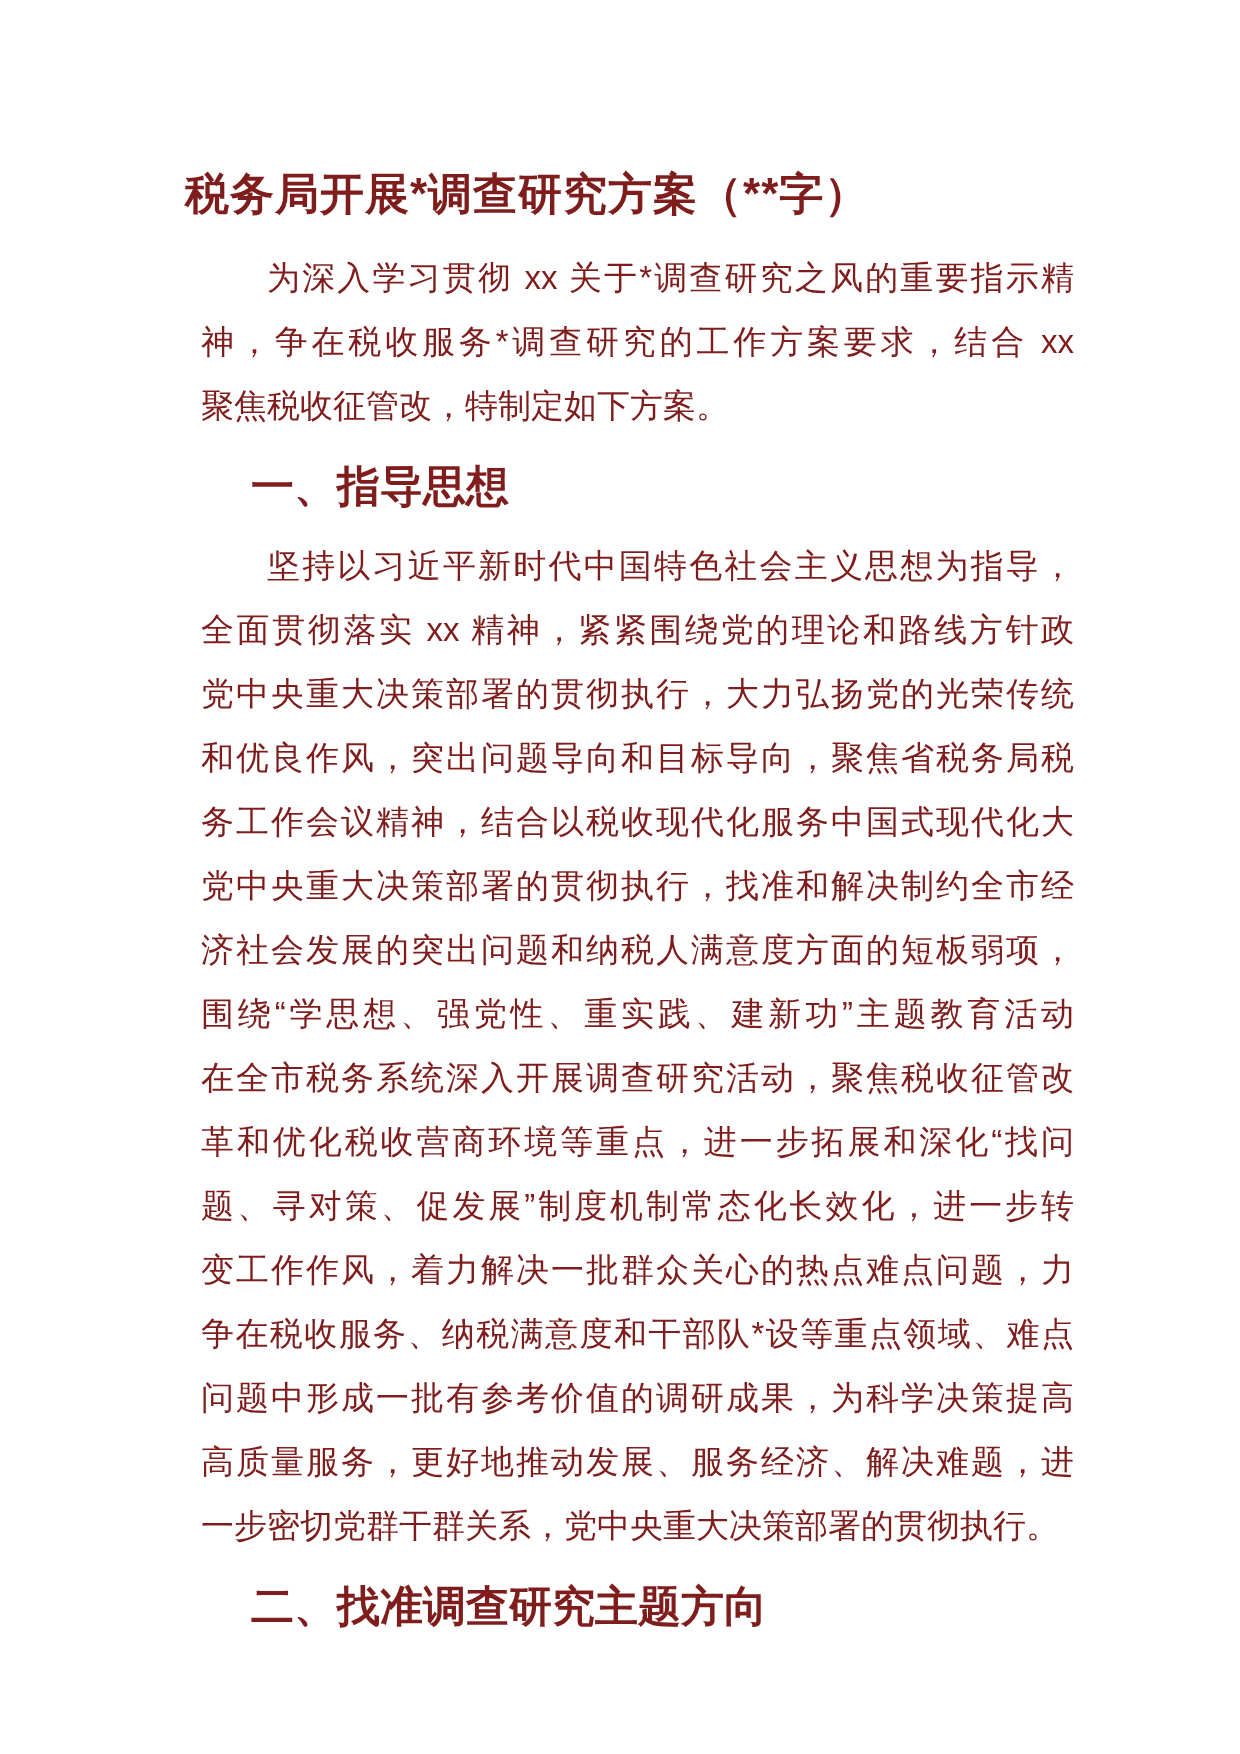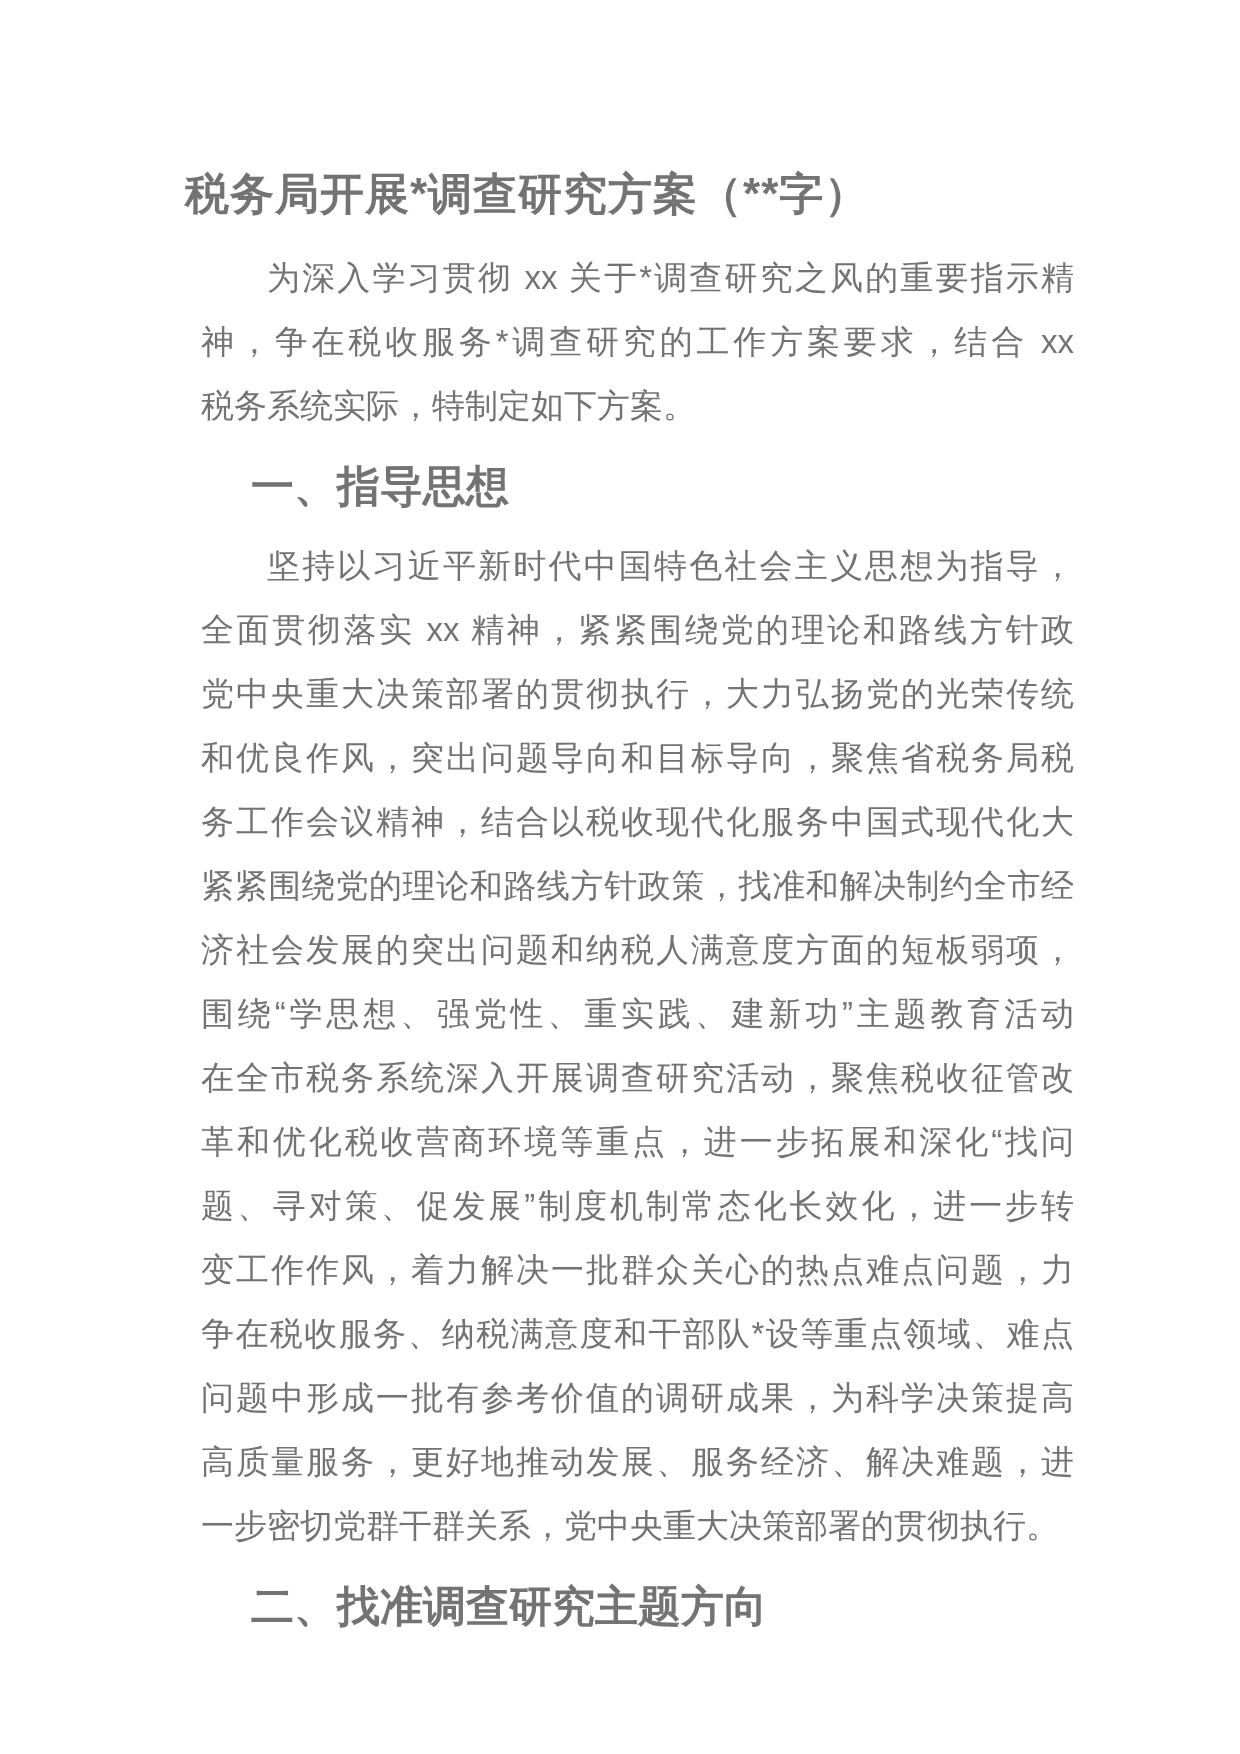--- a/index.html
+++ b/index.html
@@ -5,21 +5,21 @@
   html, body {
     margin: 0;
     padding: 0;
     background: #ffffff;
   }
   .page {
     position: relative;
     width: 1240px;
     height: 1754px;
     background: #ffffff;
-    color: #737373;
+    color: #7f1d1d;
     box-sizing: border-box;
     padding: 158px 150px 0 185px;
     font-family: "Liberation Sans", sans-serif;
     overflow: hidden;
   }
   .doc-title {
     margin: 0;
     font-size: 44px;
     line-height: 72px;
     font-weight: 700;
@@ -59,32 +59,32 @@
 </head>
 <body>
 
 <div class="page">
 
   <h1 class="doc-title">税务局开展*调查研究方案（**字）</h1>
 
   <div class="para">
     <div class="line first">为深入学习贯彻 xx 关于*调查研究之风的重要指示精</div>
     <div class="line">神，争在税收服务*调查研究的工作方案要求，结合 xx</div>
-    <div class="line last">税务系统实际，特制定如下方案。</div>
+    <div class="line last">聚焦税收征管改，特制定如下方案。</div>
   </div>
 
   <h2 class="heading h1">一、指导思想</h2>
 
   <div class="para">
     <div class="line first">坚持以习近平新时代中国特色社会主义思想为指导，</div>
     <div class="line">全面贯彻落实 xx 精神，紧紧围绕党的理论和路线方针政策、</div>
     <div class="line">党中央重大决策部署的贯彻执行，大力弘扬党的光荣传统</div>
     <div class="line">和优良作风，突出问题导向和目标导向，聚焦省税务局税</div>
     <div class="line">务工作会议精神，结合以税收现代化服务中国式现代化大</div>
-    <div class="line">紧紧围绕党的理论和路线方针政策，找准和解决制约全市经</div>
+    <div class="line">党中央重大决策部署的贯彻执行，找准和解决制约全市经</div>
     <div class="line">济社会发展的突出问题和纳税人满意度方面的短板弱项，</div>
     <div class="line">围绕“学思想、强党性、重实践、建新功”主题教育活动</div>
     <div class="line">在全市税务系统深入开展调查研究活动，聚焦税收征管改</div>
     <div class="line">革和优化税收营商环境等重点，进一步拓展和深化“找问</div>
     <div class="line">题、寻对策、促发展”制度机制常态化长效化，进一步转</div>
     <div class="line">变工作作风，着力解决一批群众关心的热点难点问题，力</div>
     <div class="line">争在税收服务、纳税满意度和干部队*设等重点领域、难点</div>
     <div class="line">问题中形成一批有参考价值的调研成果，为科学决策提高</div>
     <div class="line">高质量服务，更好地推动发展、服务经济、解决难题，进</div>
     <div class="line last">一步密切党群干群关系，党中央重大决策部署的贯彻执行。</div>

